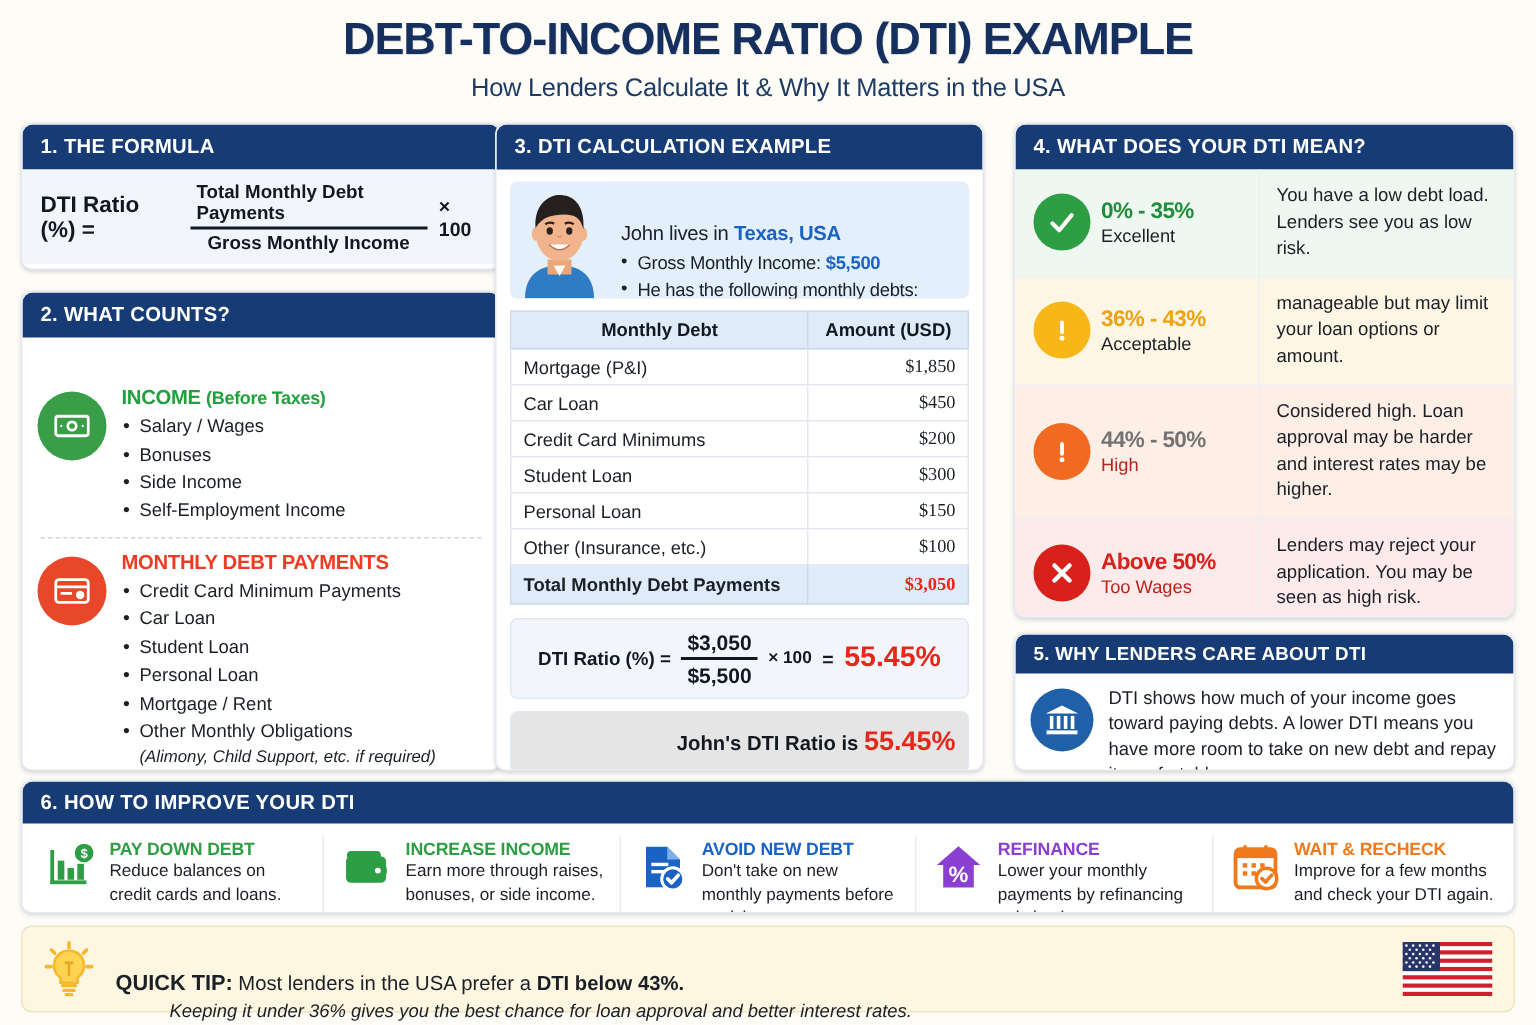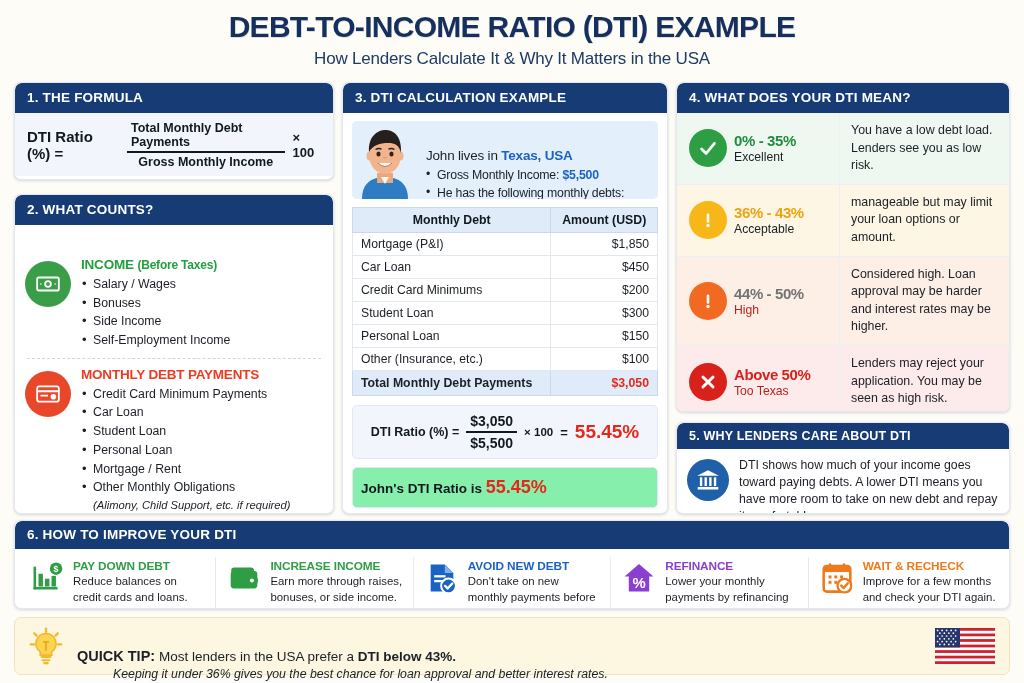--- a/index.html
+++ b/index.html
@@ -90,21 +90,21 @@
   .cg li.note {
     font-style: italic; font-size: 11.2px; padding-left: 12px; color: #1b1f26;
   }
   .cg li.note:before { content: ""; }
   .dash-div {
     border-top: 1px dashed #cfd6e0;
     margin: 8px 2px 8px 2px;
   }
 
   
-  #panel-calc { left: 342px; top: 82px; width: 326px; height: 432px; }
+  #panel-calc { left: 330px; top: 82px; width: 326px; height: 432px; }
   #panel-calc .card-body { padding: 8px 9px 9px 9px; }
   .john-box {
     background: #e3f0fb; border-radius: 5px;
     display: flex; gap: 8px; align-items: flex-start;
     padding: 0 8px 4px 0; height: 78px; overflow: hidden;
   }
   .avatar { flex: 0 0 auto; width: 66px; height: 78px; position: relative; }
   .john-text { padding-top: 27px; }
   .john-line1 { font-size: 13.5px; color: #1b1f26; font-weight: 500; letter-spacing: -.2px; }
   .john-line1 b { color: #1a62c4; font-weight: bold; }
@@ -118,41 +118,41 @@
 
   table.debt { width: 100%; border-collapse: collapse; margin-top: 8px; }
   table.debt th {
     background: #dfebf9; color: #101820; font-size: 12.3px; font-weight: bold;
     padding: 5px 8px; border: 1px solid #ccd9ea; text-align: center;
   }
   table.debt td {
     font-size: 12.2px; color: #1b1f26; padding: 4px 8px;
     border: 1px solid #e3e8ef;
   }
-  table.debt td.amt { text-align: right; }
+  table.debt td.amt { text-align: right; font-family: Liberation Serif, serif; }
   table.debt tr.total td {
     background: #dfebf9; font-weight: bold; font-size: 12.3px;
     border: 1px solid #ccd9ea; padding: 5px 8px;
   }
   table.debt tr.total td.amt { color: #e8271a; }
 
   .calc-box {
     margin-top: 9px; background: #f2f6fc; border: 1px solid #e0e8f4;
     border-radius: 5px; padding: 7px 8px;
     display: flex; align-items: center; justify-content: center; gap: 7px;
   }
   .calc-box .lhs { font-size: 12.5px; font-weight: bold; color: #101820; }
   .calc-box .frac .num, .calc-box .frac .den { font-size: 14px; }
   .calc-box .x100 { font-size: 11.5px; font-weight: bold; color: #101820; }
   .calc-box .eq { font-size: 13px; font-weight: bold; color: #101820; }
   .calc-box .res { font-size: 19px; font-weight: bold; color: #e8271a; }
 
   .result-box {
-    margin-top: 8px; background: #86efac; border: 1px solid #e0e8f4;
-    border-radius: 5px; padding: 9px 8px; text-align: left;
+    margin-top: 8px; background: #e5e5e5; border: 1px solid #e0e8f4;
+    border-radius: 5px; padding: 9px 8px; text-align: right;
   }
   .result-box .lbl { font-size: 13.5px; font-weight: bold; color: #101820; }
   .result-box .val { font-size: 18px; font-weight: bold; color: #e8271a; }
 
   
   #panel-mean { left: 676px; top: 82px; width: 334px; height: 330px; }
   #panel-mean .card-body { padding: 0; }
   .mrow { display: flex; align-items: stretch; border-bottom: 1px solid #eceff3; }
   .mrow:last-child { border-bottom: none; }
   .mrow .left {
@@ -460,21 +460,21 @@
       <div class="mrow r4">
         <div class="left">
           <span class="badge">
             <svg width="22" height="22" viewBox="0 0 24 24" stroke="#fff" stroke-width="3.2" stroke-linecap="round">
                 <line x1="6.5" y1="6.5" x2="17.5" y2="17.5"></line>
                 <line x1="17.5" y1="6.5" x2="6.5" y2="17.5"></line>
               </svg>
           </span>
           <div>
             <div class="rng">Above 50%</div>
-            <div class="lab">Too Texas</div>
+            <div class="lab">Too Wages</div>
           </div>
         </div>
         <div class="right">
           <p>Lenders may reject your application. You may be seen as high risk.</p>
         </div>
       </div>
 
     </div>
   </div>
 

